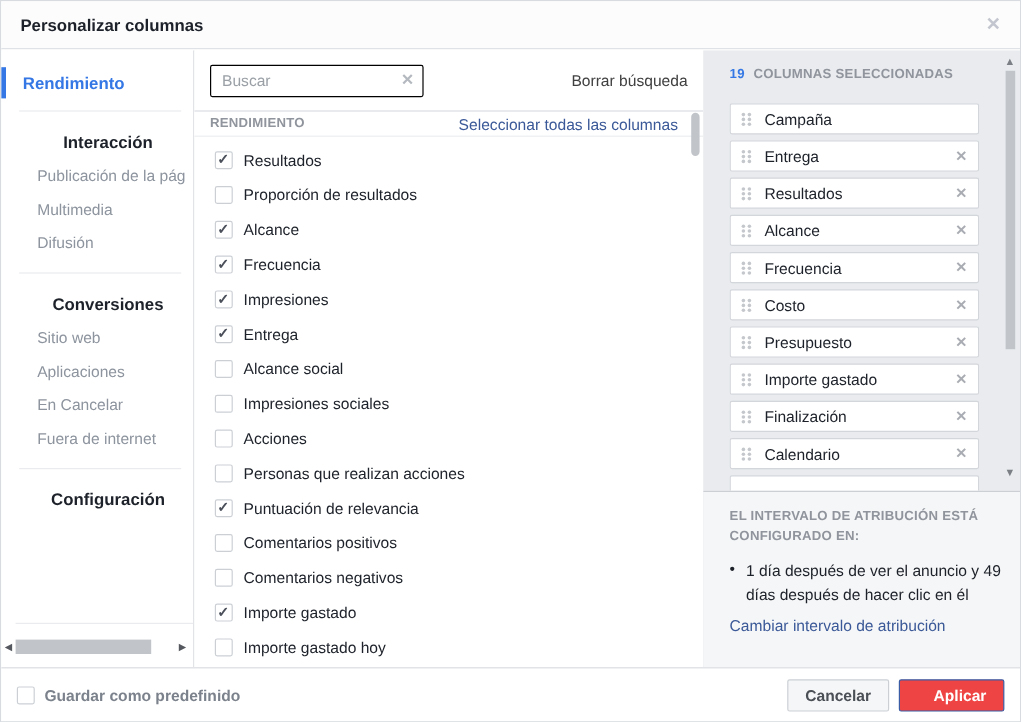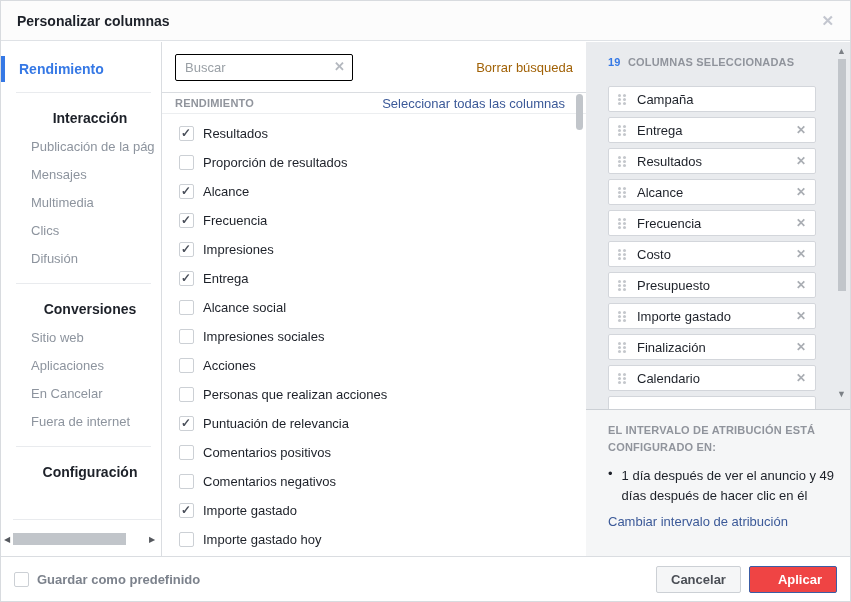--- a/index.html
+++ b/index.html
@@ -31,21 +31,21 @@
   .hs-thumb { position:absolute; left:0; top:1px; height:12px; width:113px; background:#c1c5ca; cursor:pointer; }
 
   
   .mid { position:relative; width:424px; flex:none; background:#fff; display:flex; flex-direction:column; }
   .search-row { height:50px; display:flex; align-items:center; padding:0 13px; flex:none; }
   .search-box { position:relative; width:178px; height:27px; }
   .search-box input { width:100%; height:100%; border:1px solid #000000; border-radius:2px; padding:0 26px 0 9px;
                       font-family:inherit; font-size:13px; color:#737373; outline:none; }
   .search-box input::placeholder { color:#9aa0a6; }
   .search-x { position:absolute; right:8px; top:6px; color:#b4b8bf; font-size:13px; font-weight:bold; cursor:pointer; line-height:1; }
-  .clear-link { margin-left:auto; font-size:13px; color:#a16207; cursor:pointer; }
+  .clear-link { margin-left:auto; font-size:13px; color:#404040; cursor:pointer; }
 
   .list-hdr { height:22px; border-top:1px solid #dadde1; border-bottom:1px solid #eceef0; display:flex;
               align-items:center; padding:0 13px; flex:none; background:#fff; }
   .list-hdr-cap { font-size:11px; font-weight:bold; color:#90949c; letter-spacing:.2px; }
   .select-all { margin-left:auto; font-size:13px; color:#3b5998; cursor:pointer; padding-right:8px; }
 
   .list { flex:1; overflow:hidden; padding-top:5px; }
   .row { height:29px; display:flex; align-items:center; padding-left:17px; cursor:pointer; }
   .cb { width:15px; height:15px; border:1px solid #ccd0d5; border-radius:2px; background:#fff; flex:none;
         position:relative; cursor:pointer; }
@@ -102,23 +102,21 @@
   </div>
 
   <div class="bdy">
 
     <div class="side">
       <div class="side-active">Rendimiento</div>
       <div class="side-div"></div>
 
       <div class="side-h">Interacción</div>
       <div class="side-i">Publicación de la pág</div>
-      <div class="side-i">Mensajes</div>
       <div class="side-i">Multimedia</div>
-      <div class="side-i">Clics</div>
       <div class="side-i">Difusión</div>
       <div class="side-div"></div>
 
       <div class="side-h">Conversiones</div>
       <div class="side-i">Sitio web</div>
       <div class="side-i">Aplicaciones</div>
       <div class="side-i">En Cancelar</div>
       <div class="side-i">Fuera de internet</div>
       <div class="side-div"></div>
 

